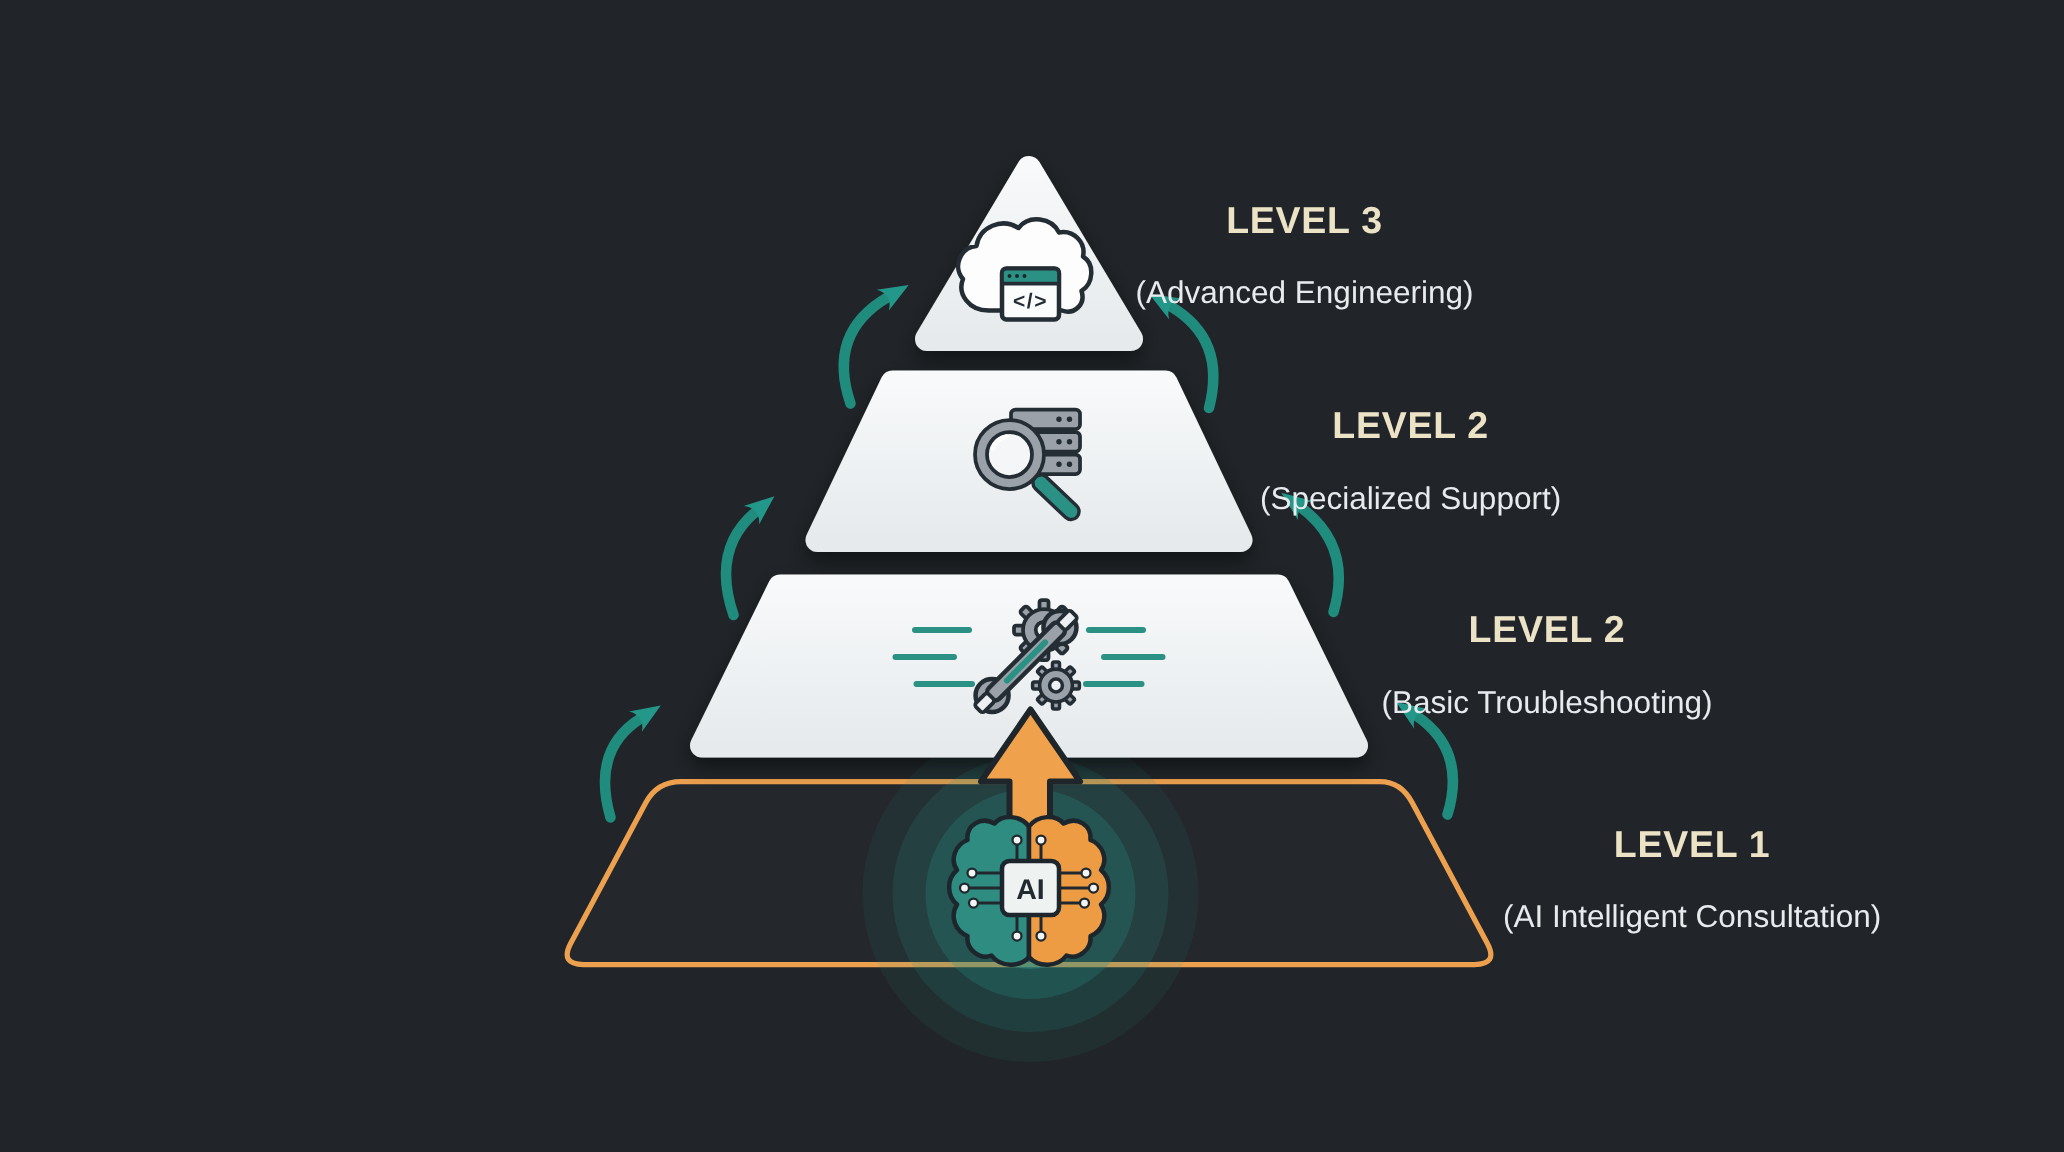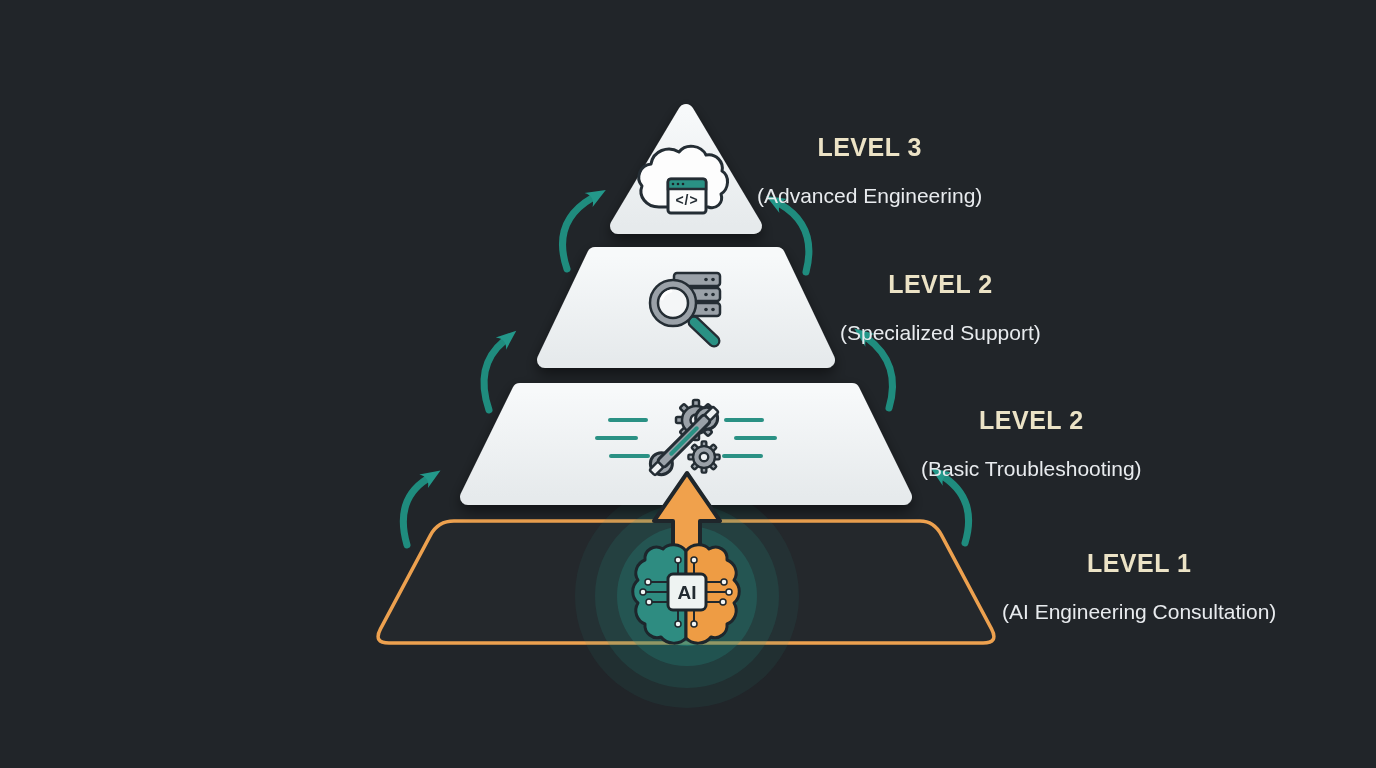--- a/index.html
+++ b/index.html
@@ -189,16 +189,16 @@
   <div class="label" style="left:840px;top:270px;">
     <div class="lvl">LEVEL 2</div>
     <div class="sub">(Specialized Support)</div>
   </div>
   <div class="label" style="left:921px;top:406px;">
     <div class="lvl">LEVEL 2</div>
     <div class="sub">(Basic Troubleshooting)</div>
   </div>
   <div class="label" style="left:1002px;top:549px;">
     <div class="lvl">LEVEL 1</div>
-    <div class="sub">(AI Engineering Consultation)</div>
+    <div class="sub">(AI Intelligent Consultation)</div>
   </div>
 
 </div>
 
 </body></html>

